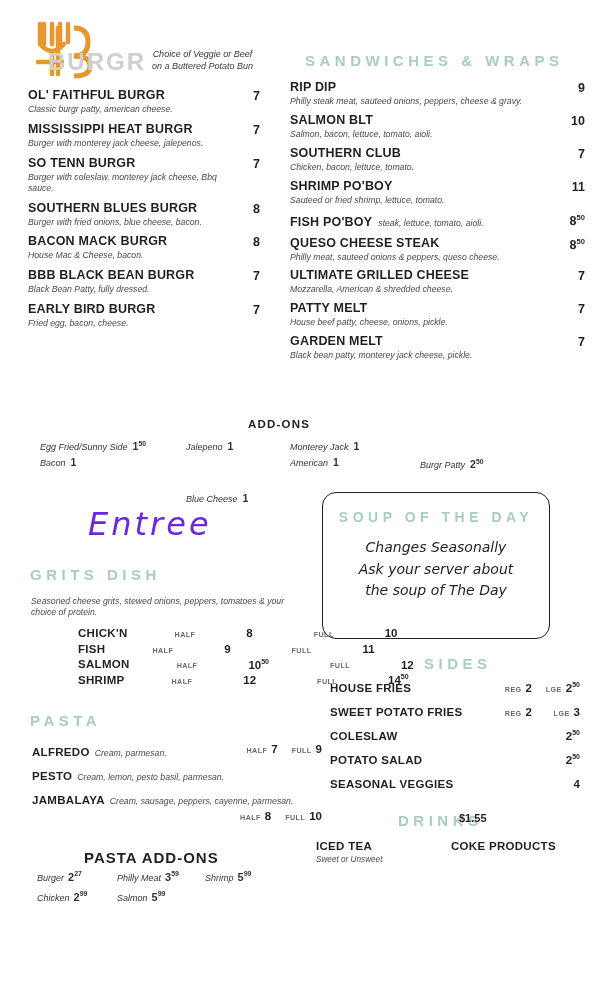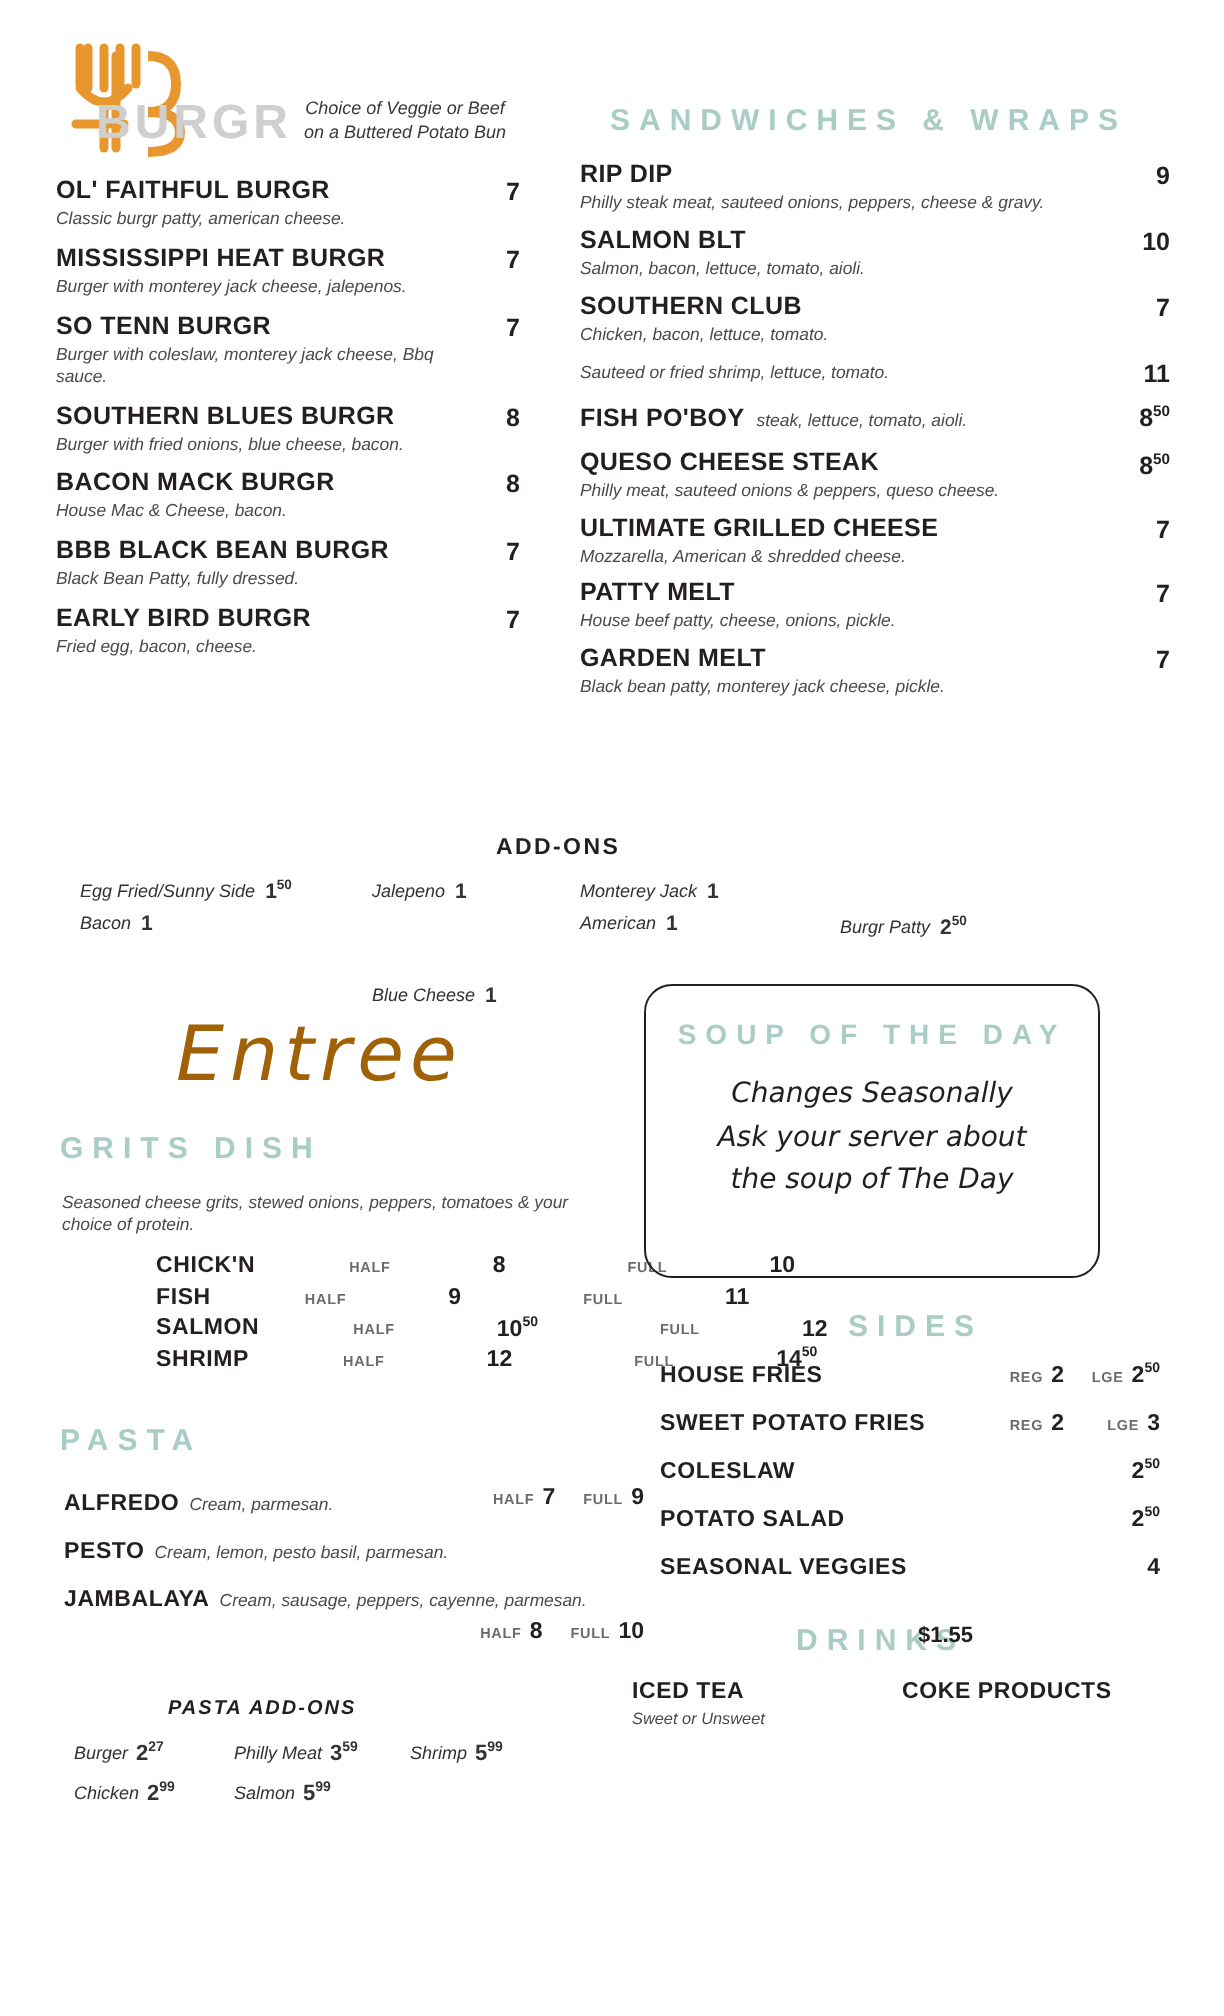--- a/index.html
+++ b/index.html
@@ -90,22 +90,22 @@
   .addons { position: absolute; left: 36px; top: 437px; width: 530px; height: 38px; font-size: 9px; }
   .addons .ao {
     position: absolute; font-style: italic; color: #333;
   }
   .addons .ao b { font-style: normal; font-weight: bold; font-size: 10.5px; margin-left: 5px; }
   .addons .ao b sup { font-size: 6.8px; vertical-align: super; }
 
   
   .entree-title {
     position: absolute; left: 88px; top: 505px;
-    font-size: 38px; font-family: "DejaVu Sans", sans-serif; font-style: italic;
-    letter-spacing: 3px; color: #a16207;
+    font-size: 32px; font-family: "DejaVu Sans", sans-serif; font-style: italic;
+    letter-spacing: 3px; color: #6d28d9;
   }
   .grits-head { position: absolute; left: 30px; top: 566px; }
   .grits-desc {
     position: absolute; left: 31px; top: 596px; width: 272px;
     font-size: 8.7px; font-style: italic; color: #4a4a4a; line-height: 1.3;
   }
   .grits-list { position: absolute; left: 78px; top: 626px; width: 230px; }
   .grits-list .row { display: flex; align-items: baseline; margin-bottom: 3px; font-size: 0; gap: 47px; }
   .grits-list .nm {
     width: 66px; font-size: 11.5px; font-weight: bold; letter-spacing: .3px;
@@ -128,21 +128,21 @@
     font-size: 8.7px; font-style: italic; color: #4a4a4a; display: inline; margin-left: 5px;
   }
   .pasta-list .sizes { position: absolute; right: 0; top: 1px; font-size: 0; white-space: nowrap; }
   .pasta-list .sizes2 { margin-top: 2px; text-align: right; font-size: 0; }
   .pasta-list .lbl { font-size: 7.2px; font-weight: bold; color: #6b6b6b; letter-spacing: .4px; }
   .pasta-list .pr { font-size: 11.5px; font-weight: bold; margin-left: 4px; margin-right: 14px; }
   .pasta-list .pr.last { margin-right: 0; }
 
   .pasta-addons-head {
     position: absolute; left: 84px; top: 849px;
-    font-size: 10px; font-weight: bold; letter-spacing: 1px; font-style: italic;
+    font-size: 15px; font-weight: bold; letter-spacing: 1px;
   }
   .pasta-addons { position: absolute; left: 33px; top: 870px; width: 260px; font-size: 9px; }
   .pasta-addons .ao { position: absolute; font-style: italic; color: #333; }
   .pasta-addons .ao b { font-style: normal; font-weight: bold; font-size: 11px; margin-left: 4px; }
   .pasta-addons .ao b sup { font-size: 7px; vertical-align: super; }
 
   
   .soup-box {
     position: absolute; left: 322px; top: 492px; width: 228px; height: 147px;
     border: 1.3px solid #231f20; border-radius: 14px;
@@ -281,20 +281,21 @@
     </div>
     <div class="row">
       <div class="txt">
         <div class="item-name">SOUTHERN CLUB</div>
         <div class="item-desc">Chicken, bacon, lettuce, tomato.</div>
       </div>
       <div class="price">7</div>
     </div>
     <div class="row">
       <div class="txt">
+        <div class="item-name">SHRIMP PO'BOY</div>
         <div class="item-desc">Sauteed or fried shrimp, lettuce, tomato.</div>
       </div>
       <div class="price">11</div>
     </div>
     <div class="row">
       <div class="txt">
         <span class="item-name">FISH PO'BOY</span><span class="inline-desc">steak, lettuce, tomato, aioli.</span>
       </div>
       <div class="price"><span>8</span><sup>50</sup></div>
     </div>

